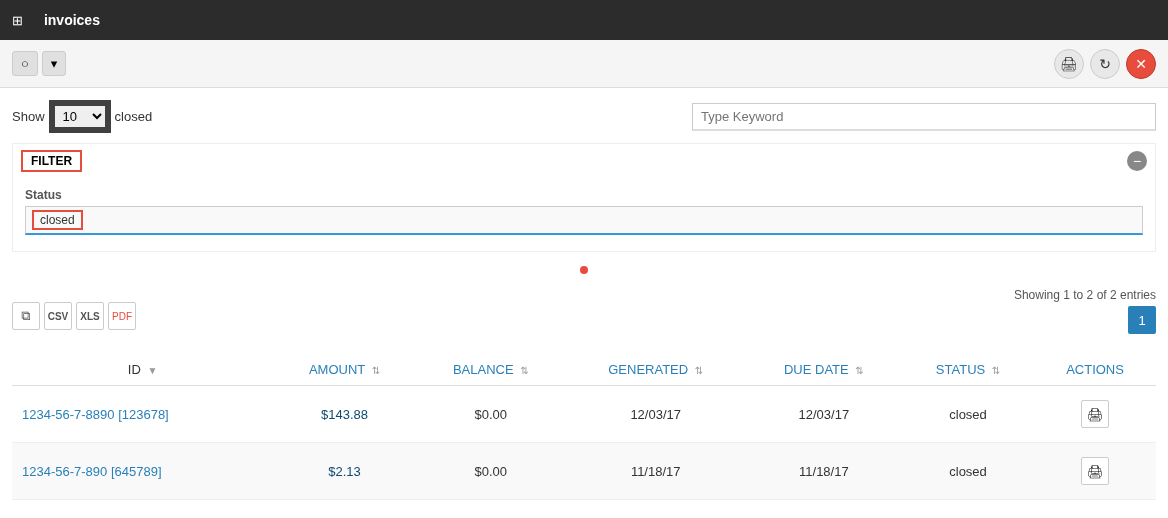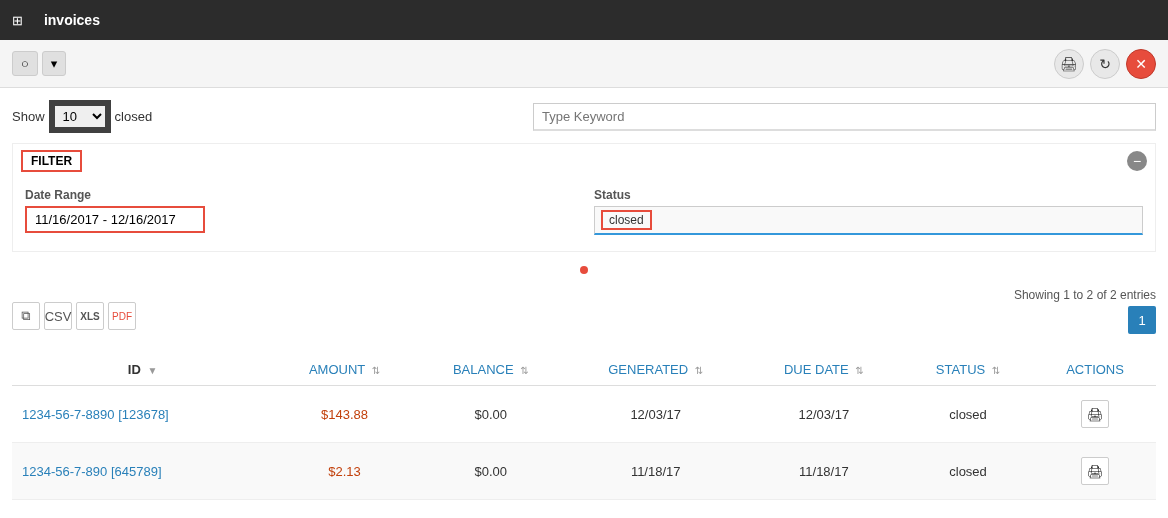--- a/index.html
+++ b/index.html
@@ -88,21 +88,21 @@
       display: flex;
       align-items: center;
       gap: 4px;
     }
     .show-entries select {
       border: 6px solid #404040;
       padding: 2px 4px;
       font-size: 13px;
     }
     .search-input {
-      width: 623px;
+      width: 464px;
       border: 1px solid #ccc;
       border-bottom: 2px solid #ddd;
       padding: 5px 8px;
       font-size: 13px;
       outline: none;
       color: #ec4899;
     }
 
     
     .filter-section {
@@ -245,21 +245,21 @@
     thead th {
       padding: 8px 10px;
       text-align: center;
       color: #2980b9;
       font-weight: normal;
       border-bottom: 1px solid #ddd;
       white-space: nowrap;
     }
     thead th.id-col {
       color: #333;
-      font-weight: bold;
+      font-weight: normal;
     }
     thead th .sort-icon {
       display: inline-block;
       font-size: 10px;
       margin-left: 3px;
       color: #999;
     }
     tbody tr {
       border-bottom: 1px solid #eee;
     }
@@ -269,21 +269,21 @@
     tbody td {
       padding: 14px 10px;
       text-align: center;
     }
     tbody td.id-cell {
       text-align: left;
       color: #2980b9;
       cursor: pointer;
     }
     tbody td.amount-cell {
-      color: #c2410c;
+      color: #0c4a6e;
     }
     .print-btn {
       width: 28px;
       height: 28px;
       border: 1px solid #ccc;
       background: #fff;
       cursor: pointer;
       display: flex;
       align-items: center;
       justify-content: center;
@@ -328,42 +328,38 @@
     <input class="search-input" type="text" placeholder="Type Keyword" style="">
   </div>
 
   <div class="filter-section">
     <div class="filter-header">
       <div class="filter-label">FILTER</div>
       <button class="filter-collapse-btn">−</button>
     </div>
     <div class="filter-body">
       <div class="filter-row">
-        <div class="filter-group">
-          <label>Date Range</label>
-          <input class="filter-date-input" type="text" value="11/16/2017 - 12/16/2017" style="">
-        </div>
         <div class="filter-group filter-status-wrapper">
           <label>Status</label>
           <div style="display:flex; align-items:center; border:1px solid #ccc; border-bottom:2px solid #3498db; background:#f9f9f9; padding:3px 6px;">
             <span class="status-tag">closed</span>
           </div>
         </div>
       </div>
     </div>
   </div>
 
   <div style="display:flex; justify-content:center; margin: 4px 0;">
     <div class="red-dot"></div>
   </div>
 
   <div class="table-toolbar">
     <div class="table-toolbar-left">
       <button class="table-action-btn" title="Copy">⧉</button>
-      <button class="table-action-btn" title="CSV" style="font-size:13px; font-weight:normal;">CSV</button>
+      <button class="table-action-btn" title="CSV" style="font-size:10px; font-weight:bold;">CSV</button>
       <button class="table-action-btn" title="Excel" style="font-size:10px; font-weight:bold;">XLS</button>
       <button class="table-action-btn" title="PDF" style="font-size:10px; font-weight:normal; color:#e74c3c;">PDF</button>
     </div>
     <div>
       <div class="pagination-info">Showing 1 to 2 of 2 entries</div>
       <div class="pagination-row">
         <button class="page-btn">1</button>
       </div>
     </div>
   </div>

